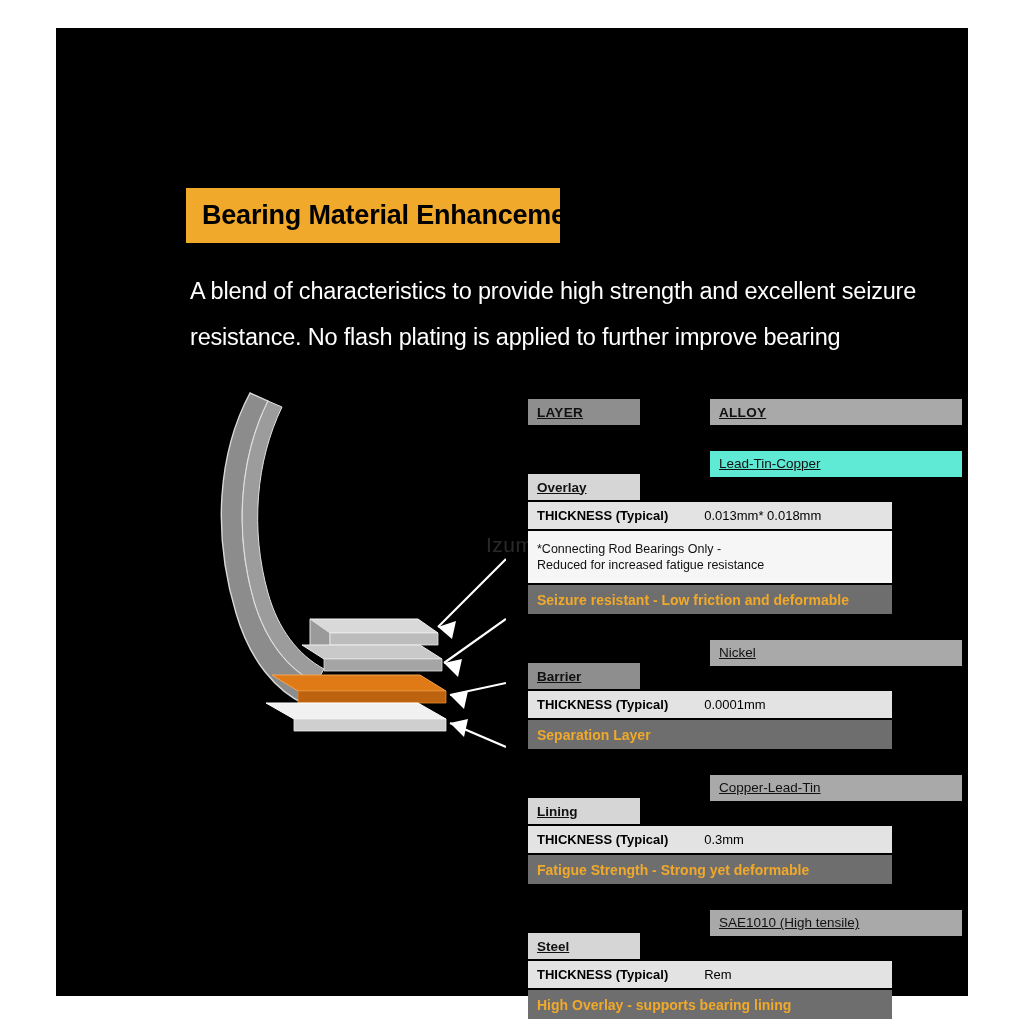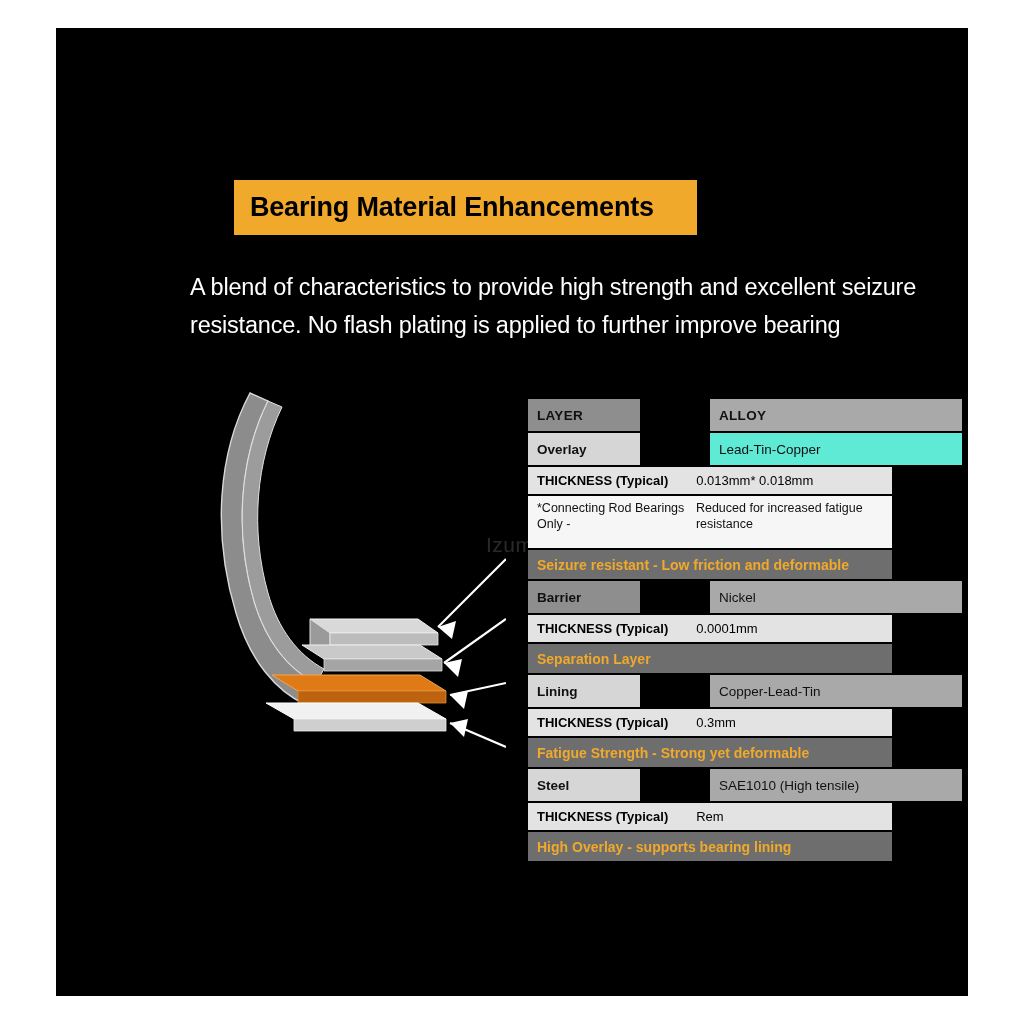--- a/index.html
+++ b/index.html
@@ -24,44 +24,43 @@
     left: 56px;
     top: 28px;
     width: 912px;
     height: 968px;
     background: #000000;
   }
   
   #title-banner {
     position: absolute;
     left: 130px;
-    top: 152px;
-    width: 463px;
+    top: 160px;
+    width: 374px;
     height: 55px;
     background: #f0a92b;
     display: flex;
     align-items: center;
-    margin-left: 48px;
   }
   #title-text {
     margin-left: 16px;
     color: #000000;
     font-size: 27px;
     font-weight: bold;
     letter-spacing: -0.2px;
     white-space: nowrap;
   }
   #subtitle {
     position: absolute;
     left: 134px;
     top: 240px;
     width: 730px;
     color: #ffffff;
     font-size: 23.5px;
-    line-height: 38px;
+    line-height: 46px;
     letter-spacing: -0.2px;
   }
   
   #watermark {
     position: absolute;
     left: 430px;
     top: 505px;
     color: rgba(255,255,255,0.16);
     font-size: 21px;
     letter-spacing: 0.5px;
@@ -82,47 +81,49 @@
     top: 371px;
     width: 364px;
     border-collapse: collapse;
     table-layout: fixed;
   }
   #layer-table td {
     padding: 0;
     vertical-align: middle;
   }
   .cell {
-    height: 32px;
+    height: 26px;
     display: flex;
     align-items: center;
     padding-left: 9px;
     font-size: 13.5px;
     color: #111111;
     box-sizing: border-box;
     white-space: nowrap;
     overflow: hidden;
+    text-decoration: underline;
   }
   .col-label { width: 112px; }
   .col-value { width: 252px; }
   .bg-dark  { background: #8e8e8e; }
   .bg-mid   { background: #a9a9a9; }
   .bg-light { background: #d6d6d6; }
   .bg-pale  { background: #5eead4; }
   .hdr { font-weight: bold; letter-spacing: 0.3px; }
-  .bold { font-weight: bold; }
+  .bold { font-weight: bold; margin-top: 47px; }
   .note-row {
     background: #f6f6f6;
     height: 52px;
     padding: 4px 0 4px 9px;
     font-size: 12.5px;
     line-height: 16px;
     color: #111111;
     box-sizing: border-box;
     display: flex;
+    flex-direction: column;
     justify-content: center;
   }
   .desc-row {
     background: #6e6e6e;
     height: 29px;
     display: flex;
     align-items: center;
     padding-left: 9px;
     color: #f0a92b;
     font-size: 14px;
@@ -133,21 +134,21 @@
   .thick-row {
     background: #e3e3e3;
     height: 27px;
     display: flex;
     align-items: center;
     padding-left: 9px;
     font-size: 13px;
     box-sizing: border-box;
     white-space: nowrap;
   }
-  .thick-row .lbl { font-weight: bold; margin-right: 14px; }
+  .thick-row .lbl { font-weight: bold; margin-right: 22px; }
   .sep { height: 2px; background: #000000; }
   .inline-val { font-weight: normal; margin-left: 14px; }
 </style>
 </head>
 <body>
 
 <div id="stage">
 
   <div id="panel">
 

